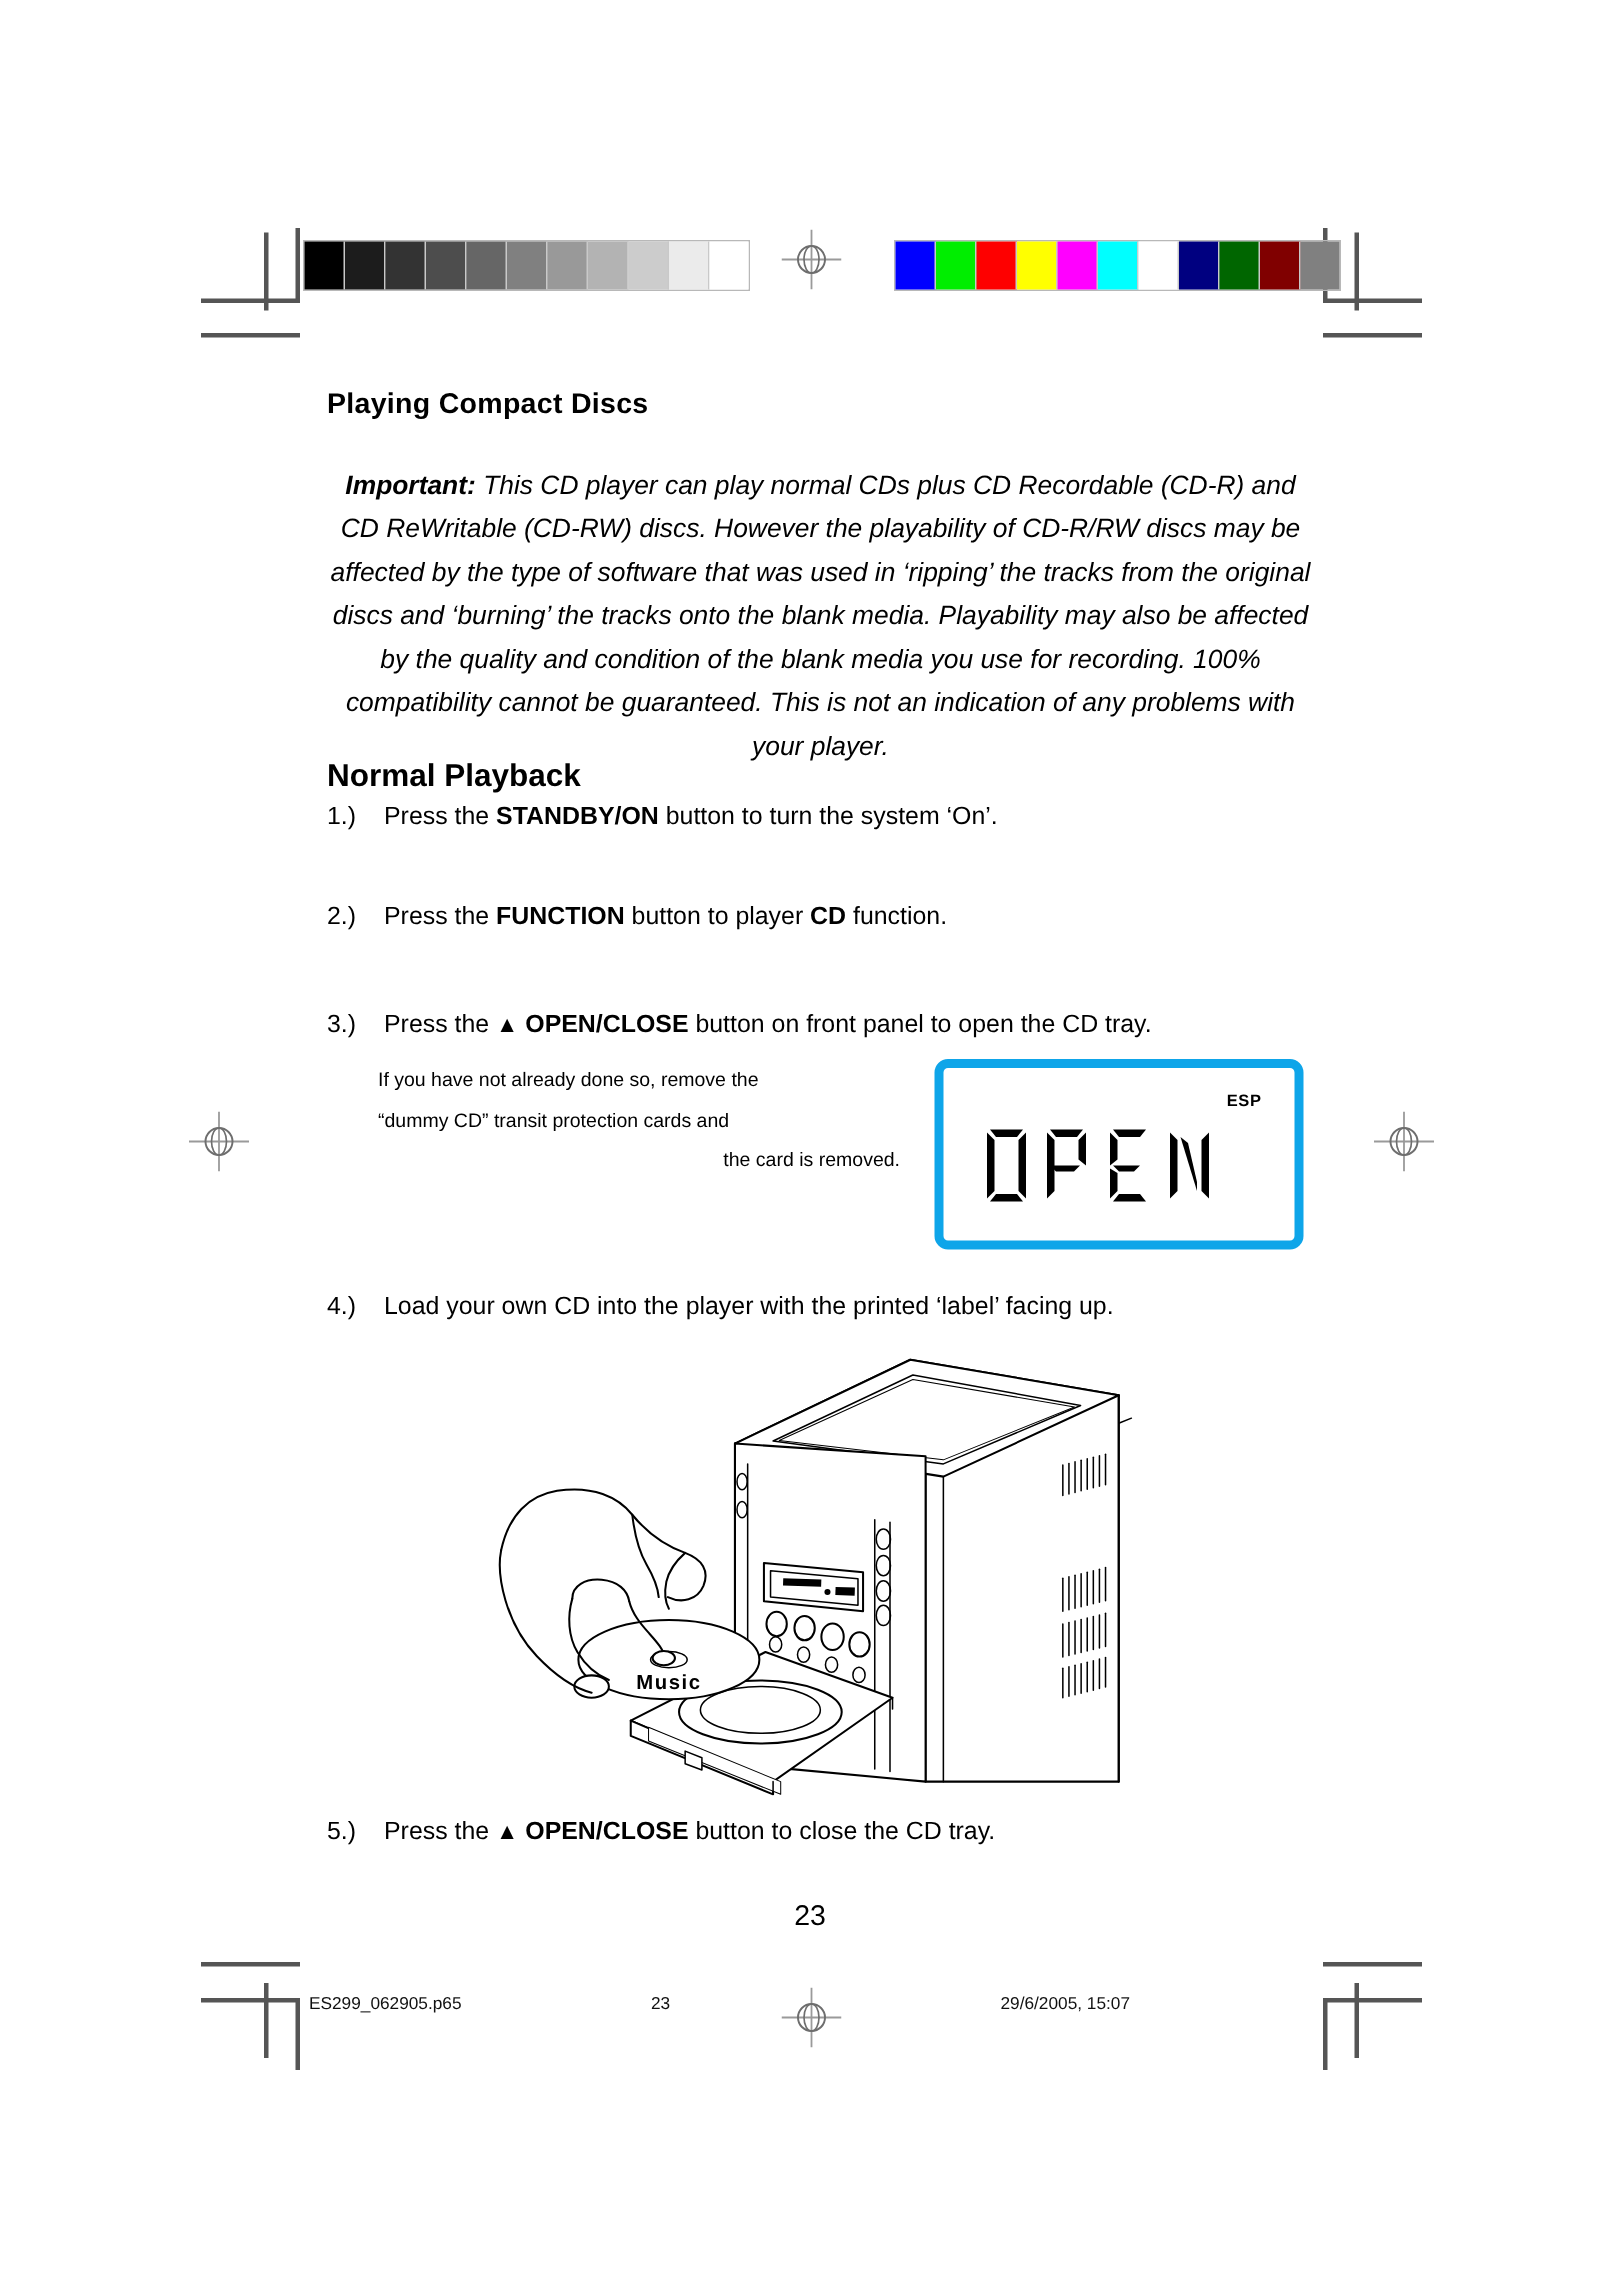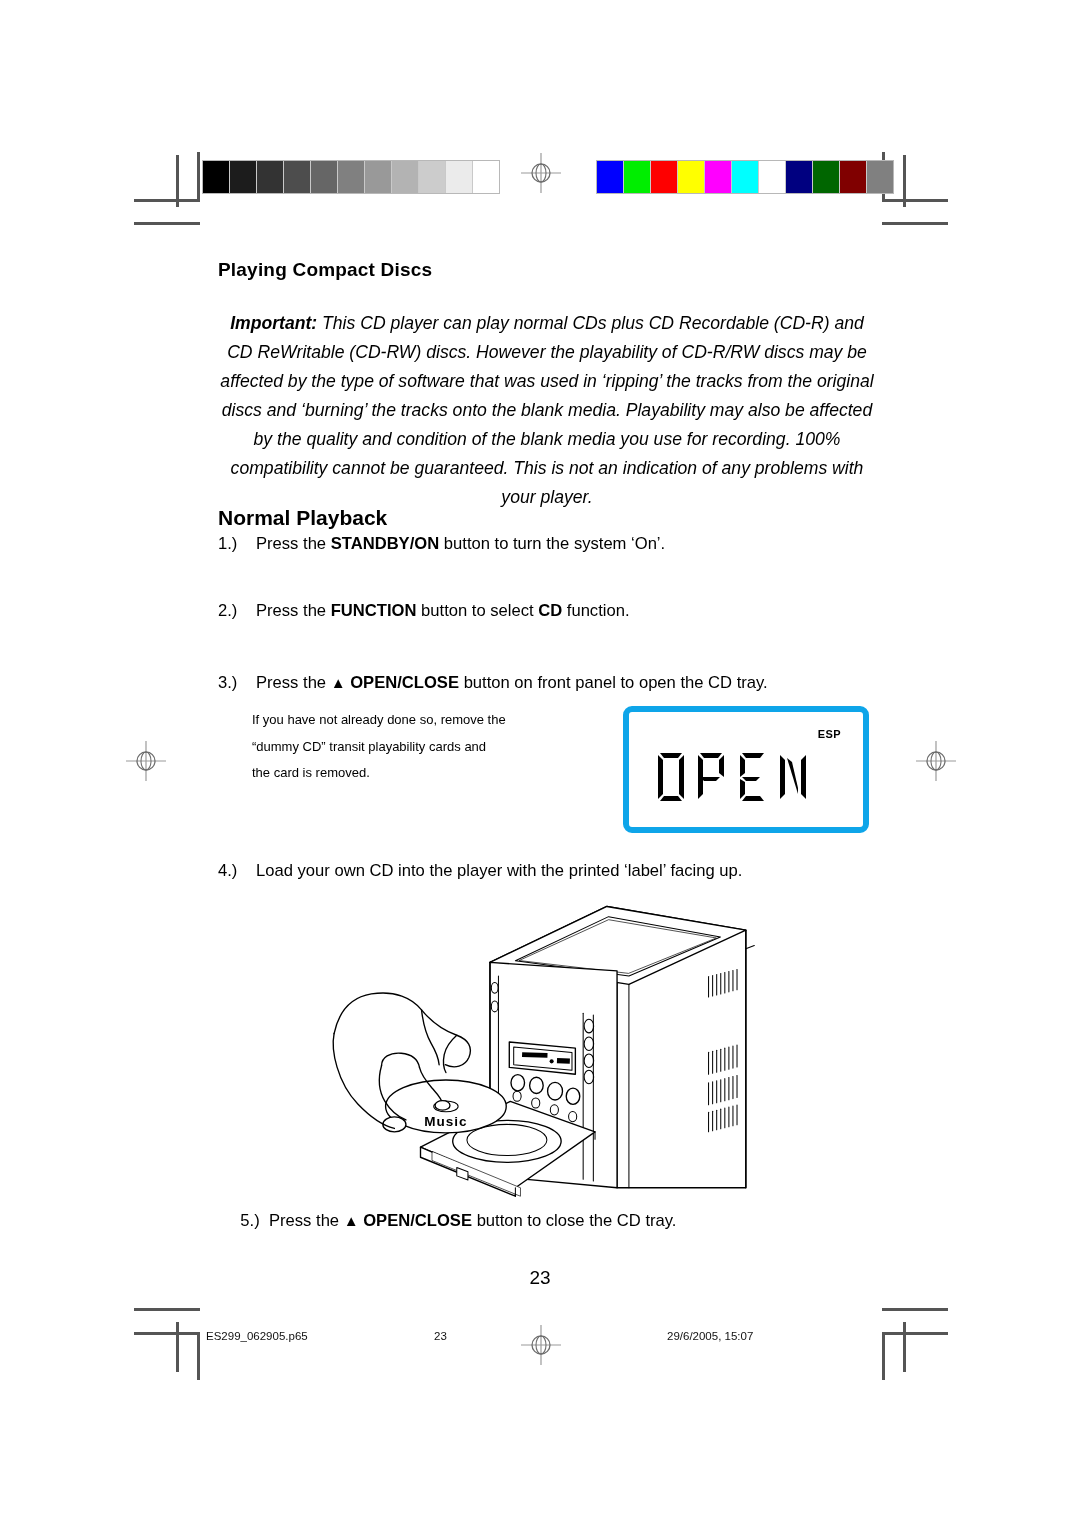--- a/index.html
+++ b/index.html
@@ -91,21 +91,21 @@
   .eject-glyph { font-size: 15px; }
 
   .note-block {
     position: absolute;
     left: 252px; top: 707px;
     width: 348px;
     font-size: 13px;
     line-height: 26.6px;
     text-align: justify;
   }
-  .note-block .last { text-align: left; }
+  .note-block .last { text-align: right; }
 
   
   .lcd {
     position: absolute;
     left: 623px; top: 706px;
     width: 234px; height: 115px;
     border: 6px solid #0ea5e9;
     border-radius: 9px;
     background: #fff;
   }
@@ -227,30 +227,30 @@
 
 <p class="important-para"><b>Important:</b><span> This CD player can play normal CDs plus CD Recordable (CD-R) and CD ReWritable (CD-RW) discs. However the playability of CD-R/RW discs may be affected by the type of software that was used in ‘ripping’ the tracks from the original discs and ‘burning’ the tracks onto the blank media. Playability may also be affected by the quality and condition of the blank media you use for recording. 100% compatibility cannot be guaranteed. This is not an indication of any problems with your player.</span></p>
 
 <h2 class="section-heading">Normal Playback</h2>
 
 <div class="step" style="left:218px; top:533px;">
   <span class="num">1.)</span><span>Press the </span><b>STANDBY/ON</b><span> button to turn the system ‘On’.</span>
 </div>
 
 <div class="step" style="left:218px; top:600px;">
-  <span class="num">2.)</span><span>Press the </span><b>FUNCTION</b><span> button to select </span><b>CD</b><span> function.</span>
+  <span class="num">2.)</span><span>Press the </span><b>FUNCTION</b><span> button to player </span><b>CD</b><span> function.</span>
 </div>
 
 <div class="step" style="left:218px; top:672px;">
   <span class="num">3.)</span><span>Press the </span><b class="eject-glyph">▲</b><b> <span>OPEN/CLOSE</span></b><span> button on front panel to open the CD tray.</span>
 </div>
 
 <div class="note-block">
   <div>If you have not already done so, remove the</div>
-  <div>“dummy CD” transit playability cards and</div>
+  <div>“dummy CD” transit protection cards and</div>
   <div class="last">the card is removed.</div>
 </div>
 
 <div class="lcd">
   <div class="lcd-esp">ESP</div>
   <div class="lcd-text">
     <svg width="180" height="62" viewBox="0 0 180 62">
       <g fill="#000000">
 
         <polygon points="4,5 26,5 22,10 8,10"></polygon>
@@ -404,21 +404,21 @@
 
       <ellipse cx="188" cy="668" rx="34" ry="22" fill="#ffffff" stroke-width="4"></ellipse>
 
       <path d="M10,400 C0,450 20,545 80,608 C120,650 155,672 188,680" fill="none" stroke-width="4"></path>
     </g>
 
     <text x="340" y="672" font-family="'Liberation Sans', sans-serif" font-size="40" font-weight="bold" letter-spacing="3" text-anchor="middle" fill="#000000">Music</text>
   </svg>
 </div>
 
-<div class="step" style="left:231px; top:1210px;text-align:center;">
+<div class="step" style="left:218px; top:1210px;">
   <span class="num">5.)</span><span>Press the </span><b class="eject-glyph">▲</b><b> <span>OPEN/CLOSE</span></b><span> button to close the CD tray.</span>
 </div>
 
 <div class="page-number">23</div>
 
 <div style="position:absolute; left:134px; top:1308px; width:70px; height:60px;">
   <div style="position:absolute; left:0; top:0; width:66px; height:3px; background:#555;"></div>
   <div style="position:absolute; left:0; top:24px; width:66px; height:3px; background:#555;"></div>
   <div style="position:absolute; left:63px; top:24px; width:3px; height:48px; background:#555;"></div>
 </div>

